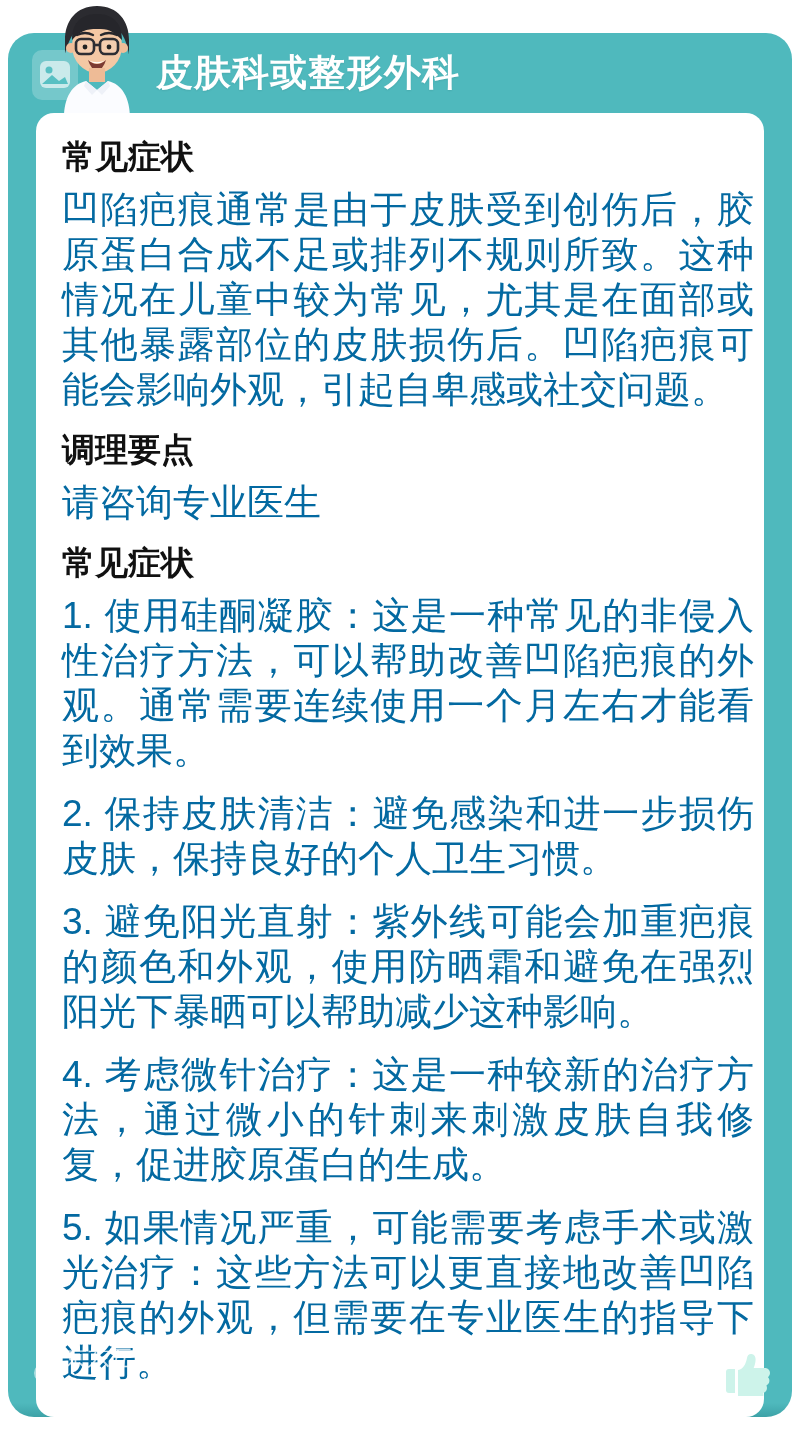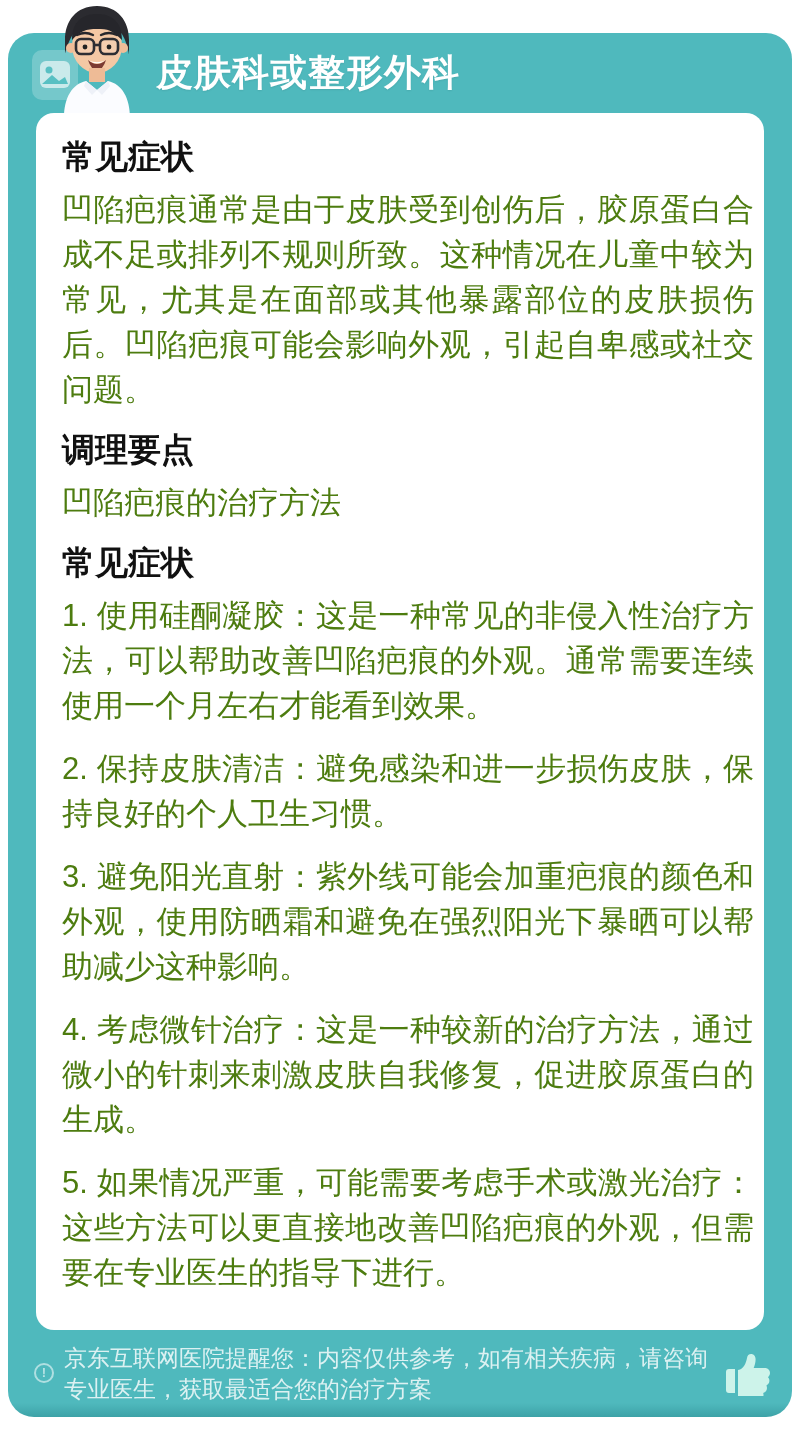--- a/index.html
+++ b/index.html
@@ -66,23 +66,23 @@
     z-index: 4;
   }
   .card h2 {
     font-size: 33px;
     line-height: 40px;
     font-weight: 700;
     color: #111111;
     margin: 18px 0 10px 0;
   }
   .card p {
-    font-size: 31px;
+    font-size: 37px;
     line-height: 45px;
-    color: #4d7c0f;
+    color: #0369a1;
     margin: 0 0 16px 0;
     text-align: justify;
   }
   .card .points p { margin-bottom: 18px; }
   
   .footer-bar {
     position: absolute;
     left: 0;
     top: 1340px;
     width: 800px;
@@ -164,21 +164,21 @@
     </svg>
   </span>
 
   <div class="title">皮肤科或整形外科</div>
 
   <div class="card">
     <h2>常见症状</h2>
     <p>凹陷疤痕通常是由于皮肤受到创伤后，胶原蛋白合成不足或排列不规则所致。这种情况在儿童中较为常见，尤其是在面部或其他暴露部位的皮肤损伤后。凹陷疤痕可能会影响外观，引起自卑感或社交问题。</p>
 
     <h2>调理要点</h2>
-    <p>凹陷疤痕的治疗方法</p>
+    <p>请咨询专业医生</p>
 
     <h2>常见症状</h2>
     <div class="points">
       <p>1. 使用硅酮凝胶：这是一种常见的非侵入性治疗方法，可以帮助改善凹陷疤痕的外观。通常需要连续使用一个月左右才能看到效果。</p>
       <p>2. 保持皮肤清洁：避免感染和进一步损伤皮肤，保持良好的个人卫生习惯。</p>
       <p>3. 避免阳光直射：紫外线可能会加重疤痕的颜色和外观，使用防晒霜和避免在强烈阳光下暴晒可以帮助减少这种影响。</p>
       <p>4. 考虑微针治疗：这是一种较新的治疗方法，通过微小的针刺来刺激皮肤自我修复，促进胶原蛋白的生成。</p>
       <p>5. 如果情况严重，可能需要考虑手术或激光治疗：这些方法可以更直接地改善凹陷疤痕的外观，但需要在专业医生的指导下进行。</p>
     </div>
   </div>

